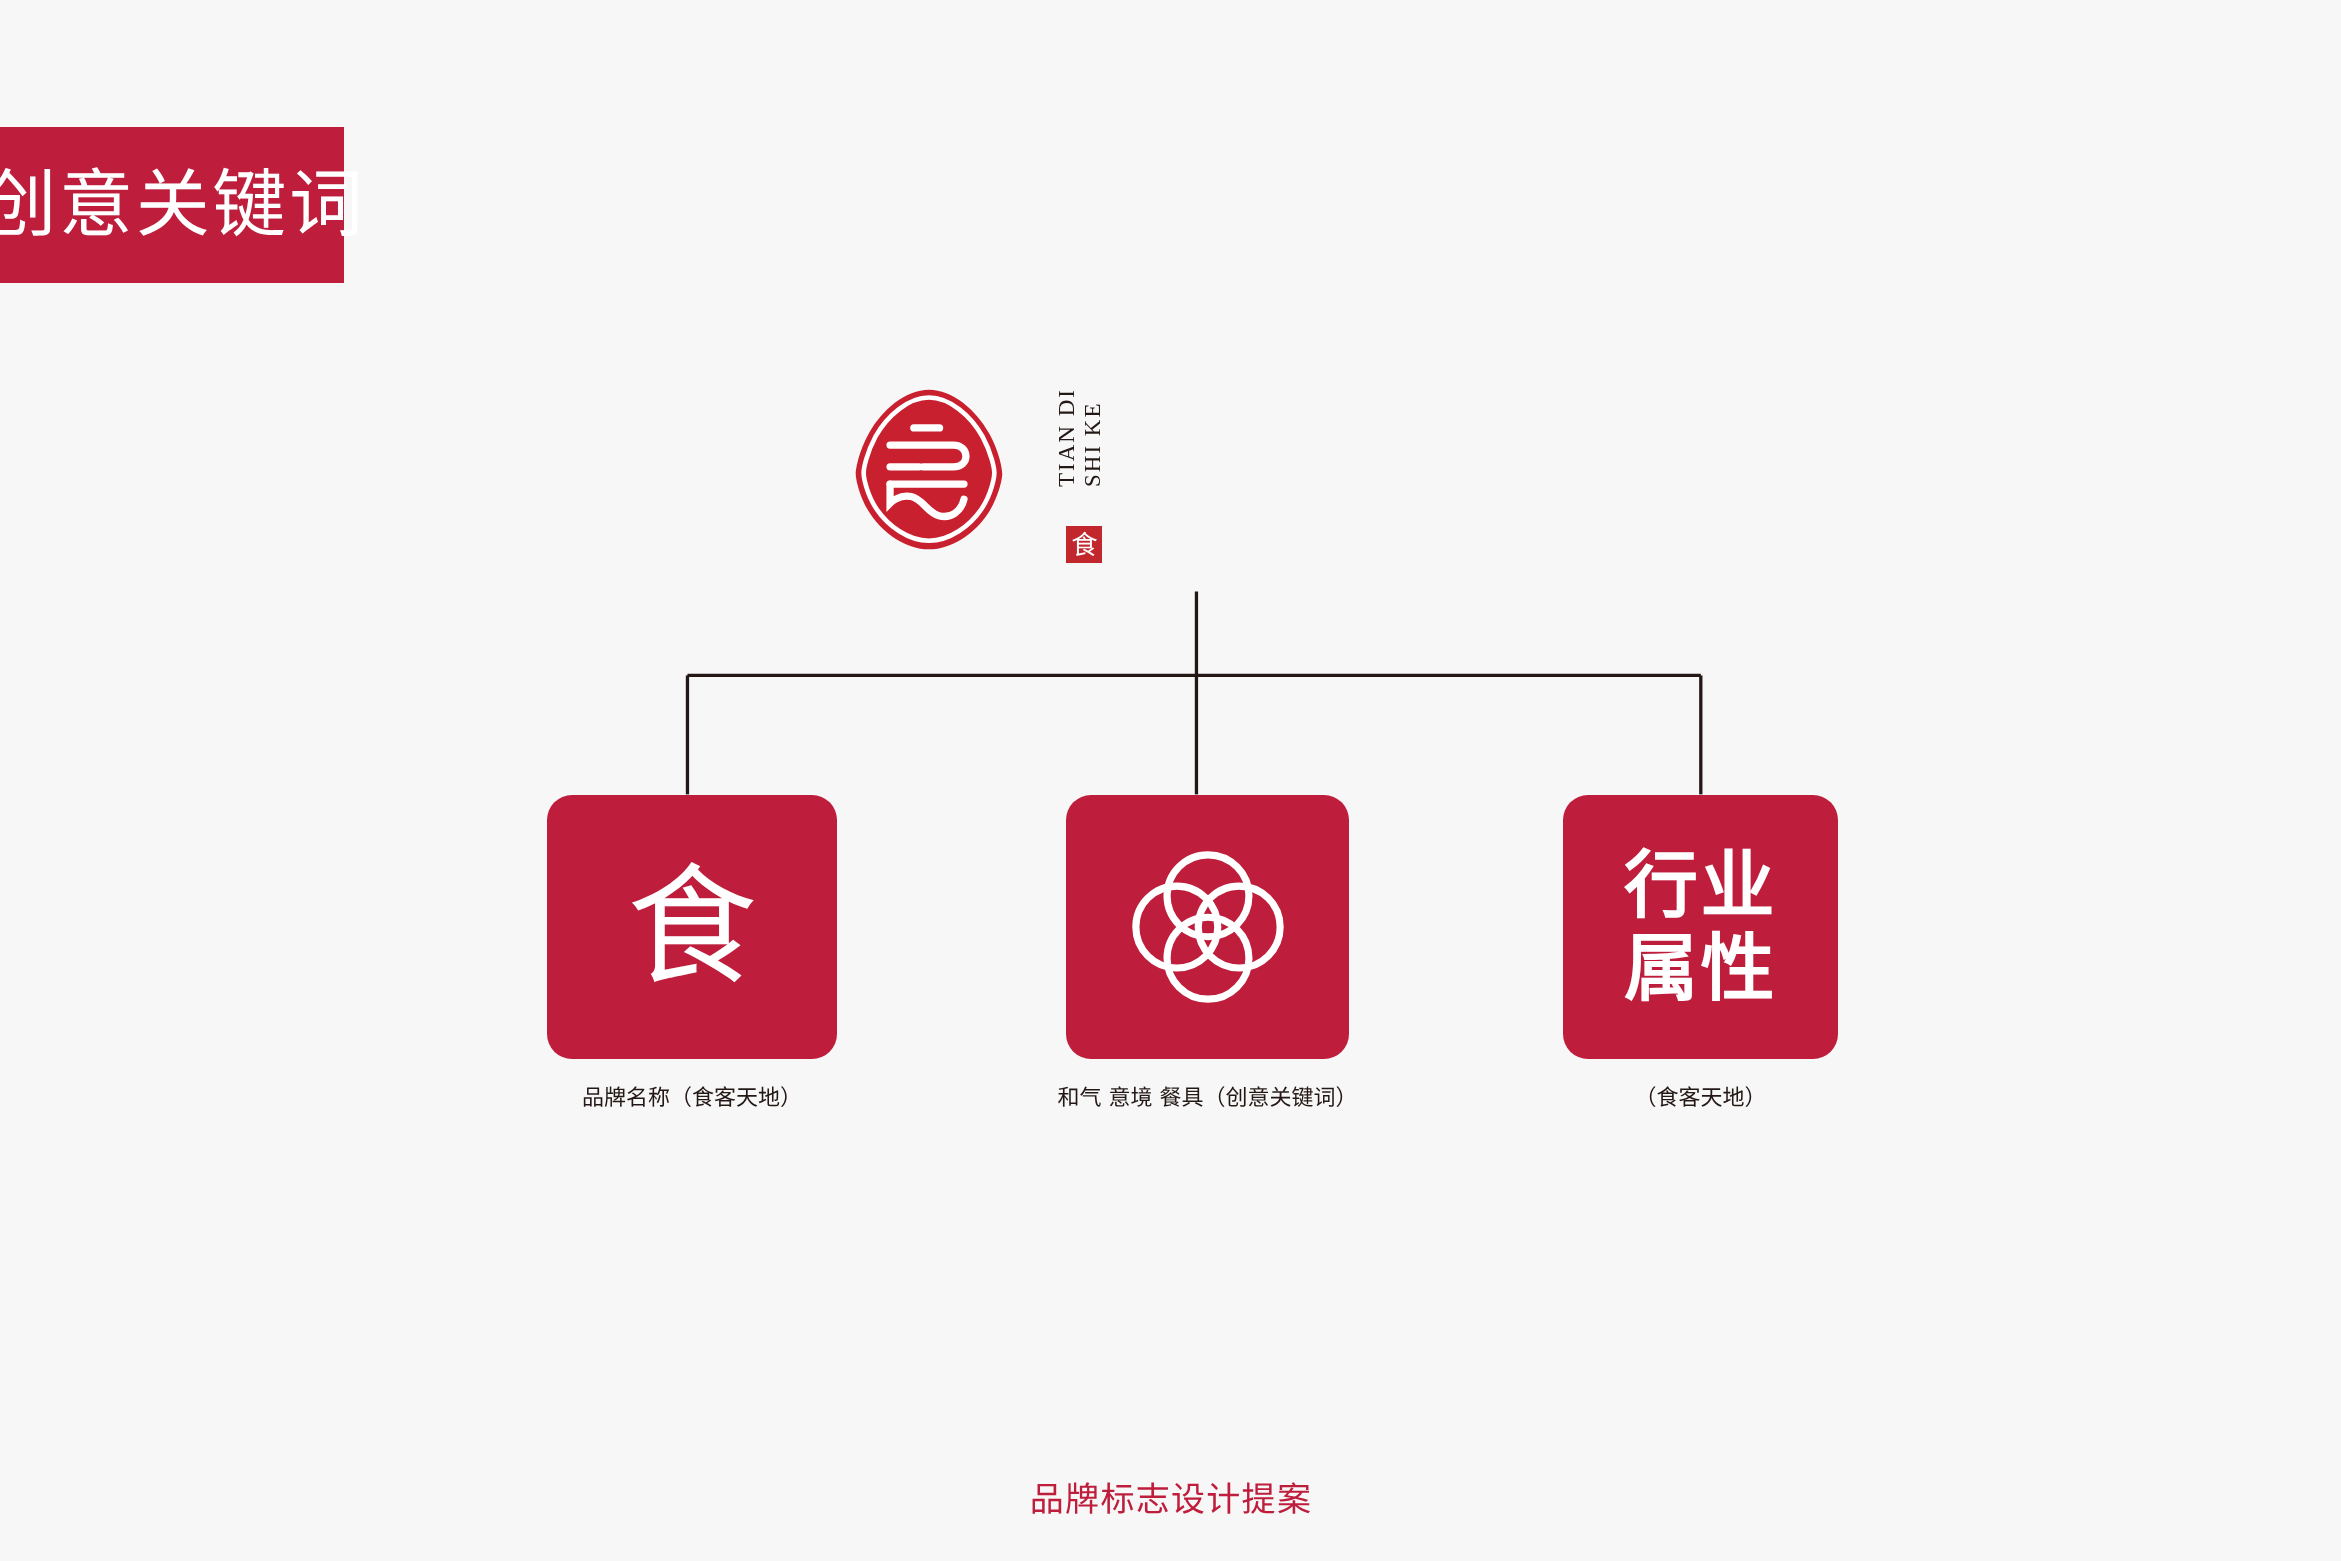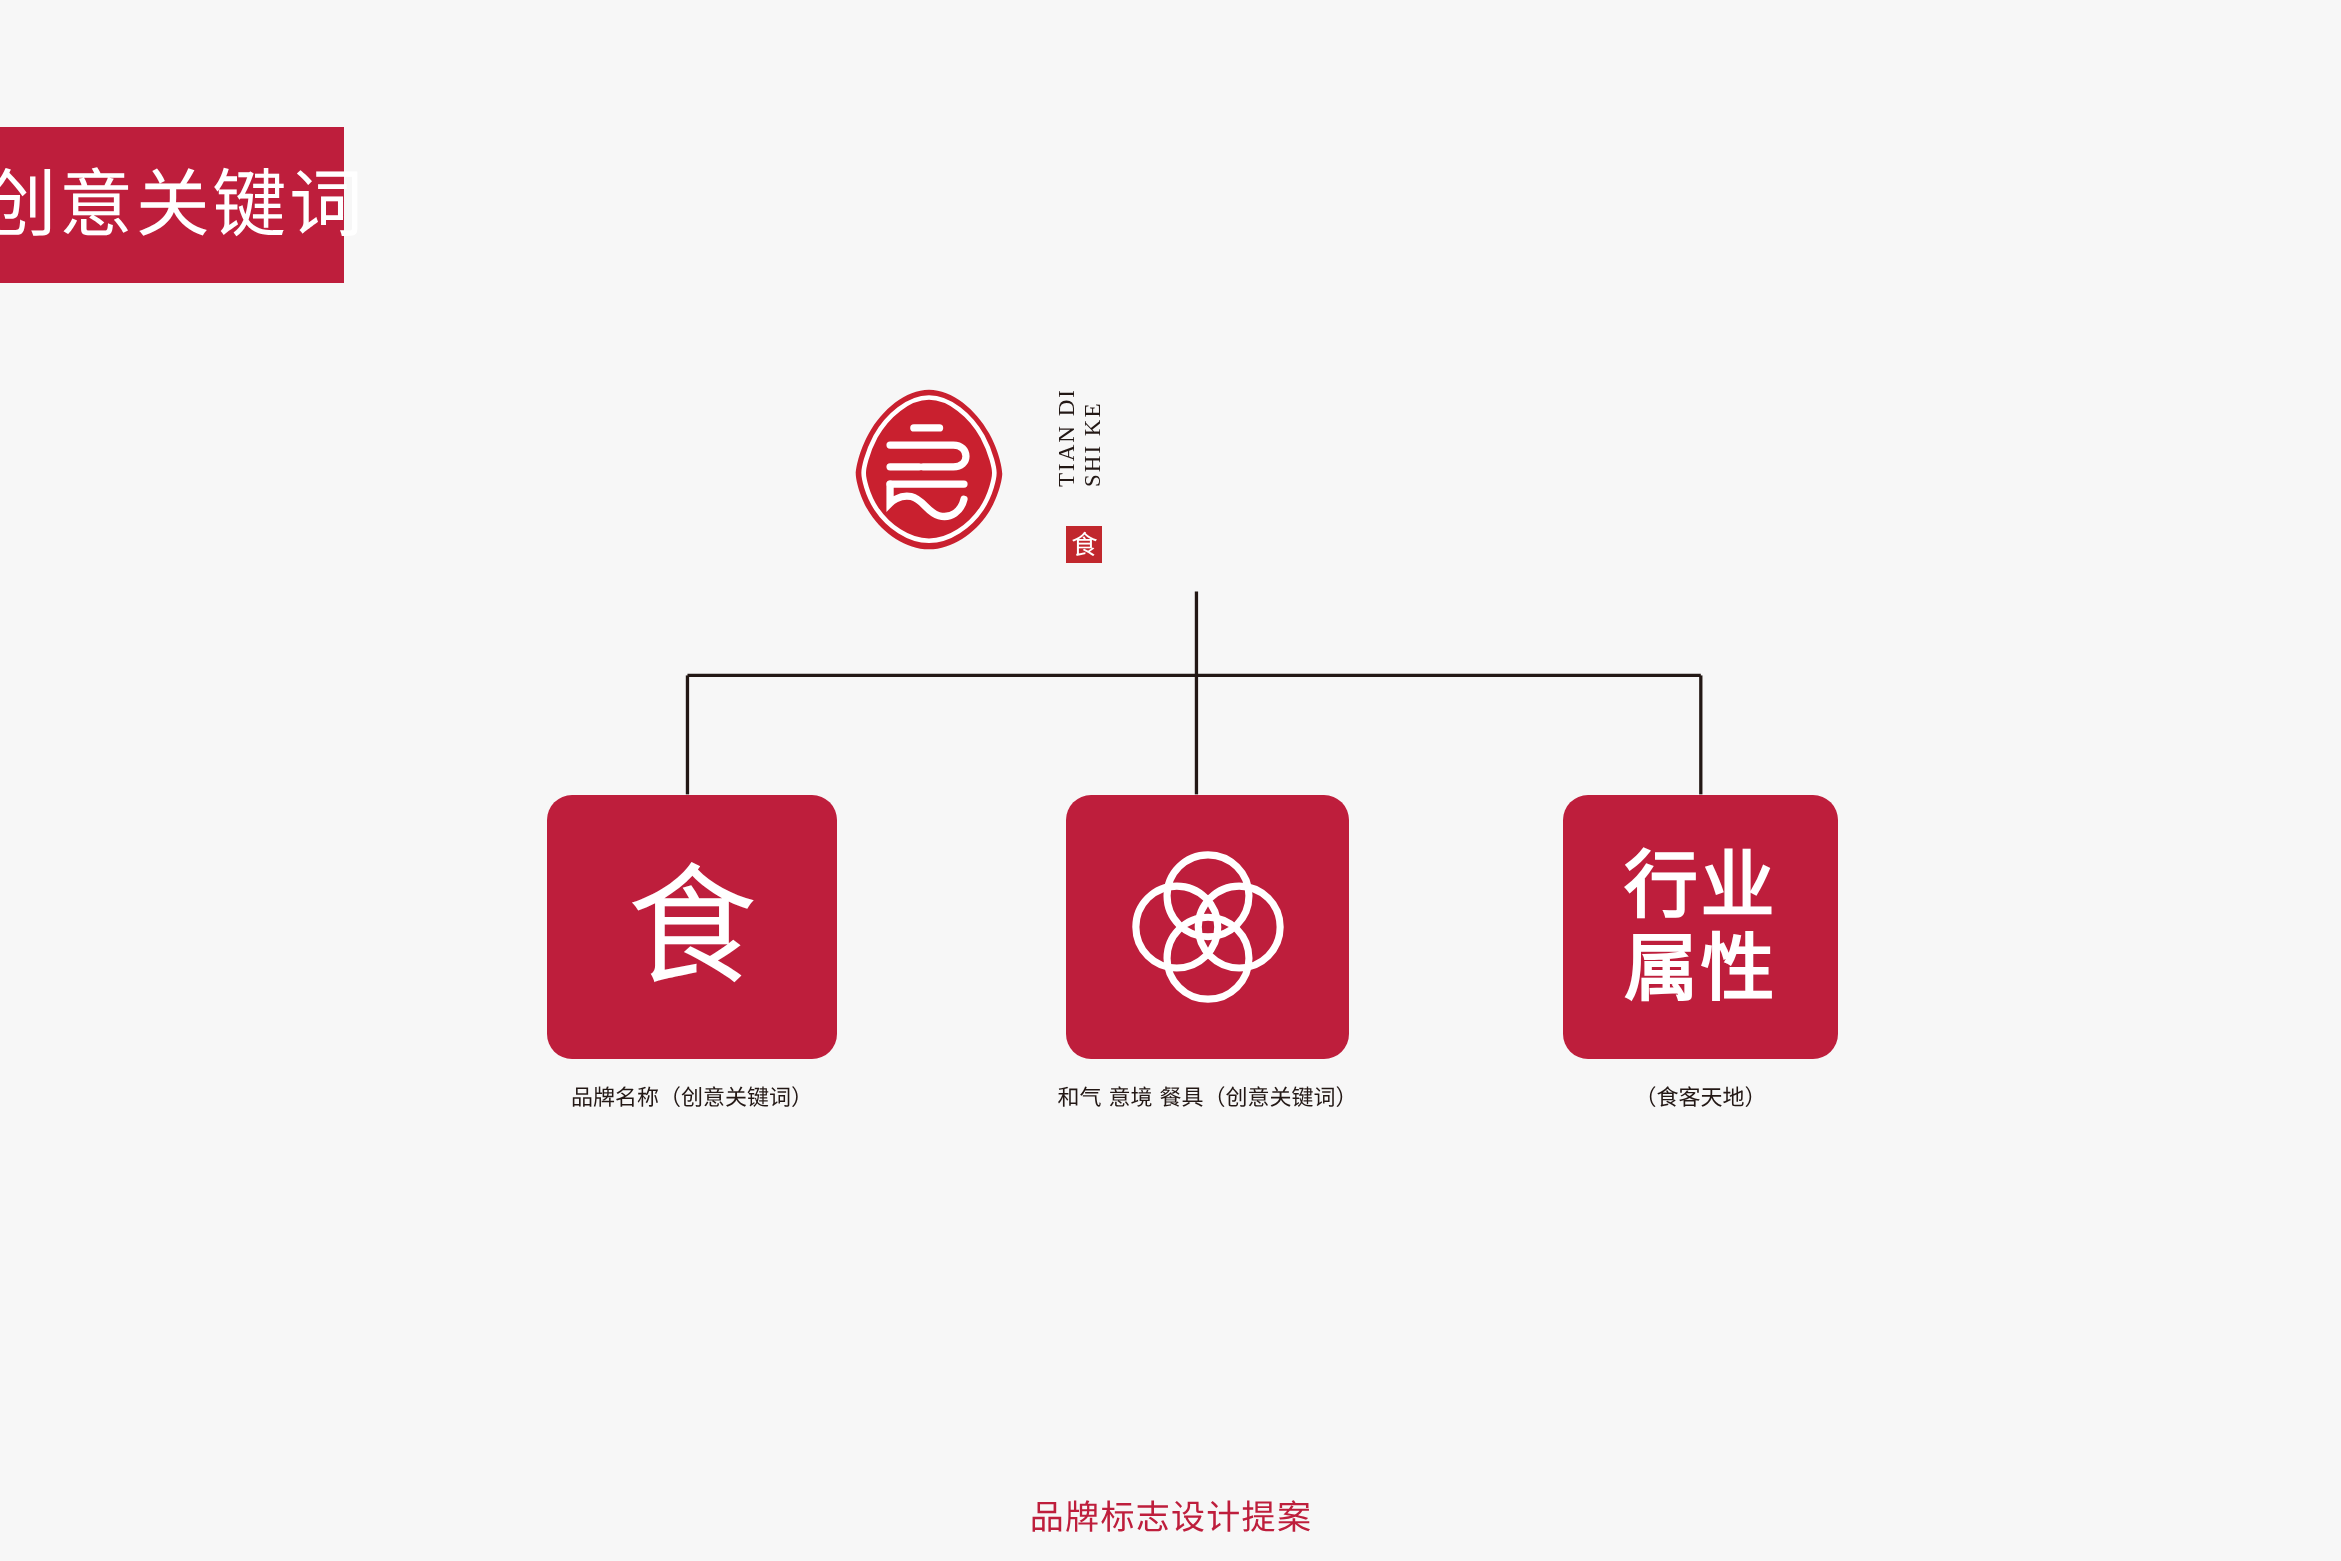--- a/index.html
+++ b/index.html
@@ -181,21 +181,20 @@
     position: absolute;
     left: 0;
     top: 1482px;
     width: 2342px;
     text-align: center;
     color: #be1e3c;
     font-size: 34px;
     line-height: 1;
     letter-spacing: 1.3px;
     font-family: "DejaVu Sans", "Liberation Sans", sans-serif;
-    margin-top: 18px;
   }
 </style>
 </head>
 <body>
 
 <div class="stage">
 
   <div class="header-banner">
     <span class="header-banner-text">创意关键词</span>
   </div>
@@ -241,21 +240,21 @@
       <line x1="1040" y1="1022" x2="2573" y2="1022"></line>
       <line x1="1040" y1="1022" x2="1040" y2="1202"></line>
       <line x1="1810" y1="1022" x2="1810" y2="1202"></line>
       <line x1="2573" y1="1022" x2="2573" y2="1202"></line>
     </g>
   </svg>
 
   <div class="card card-1">
     <span class="card-glyph">食</span>
   </div>
-  <div class="caption caption-1">品牌名称（创意关键词）</div>
+  <div class="caption caption-1">品牌名称（食客天地）</div>
 
   <div class="card card-2">
     <span>
       <svg class="flower-icon" viewBox="0 0 240 240" aria-hidden="true">
         <g fill="none" stroke="#ffffff" stroke-width="11">
           <circle cx="120" cy="72" r="63"></circle>
           <circle cx="72" cy="120" r="63"></circle>
           <circle cx="168" cy="120" r="63"></circle>
           <circle cx="120" cy="168" r="63"></circle>
         </g>

